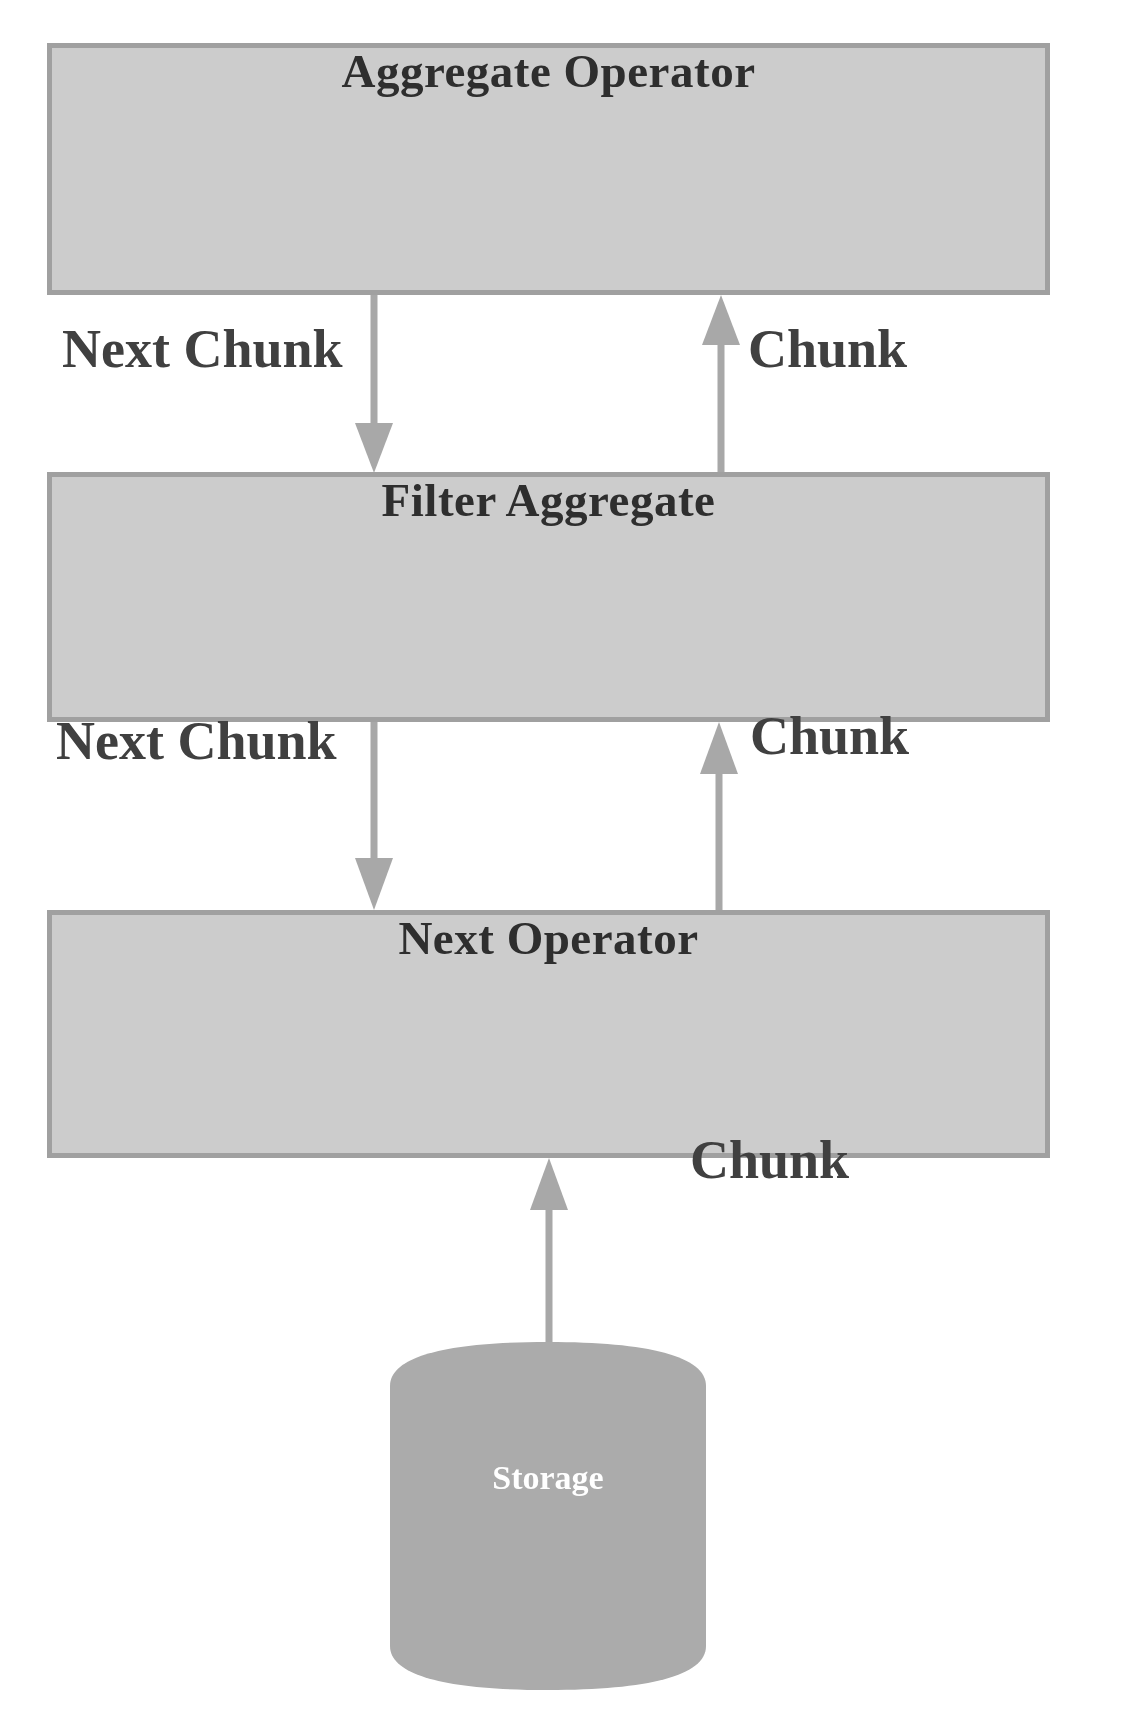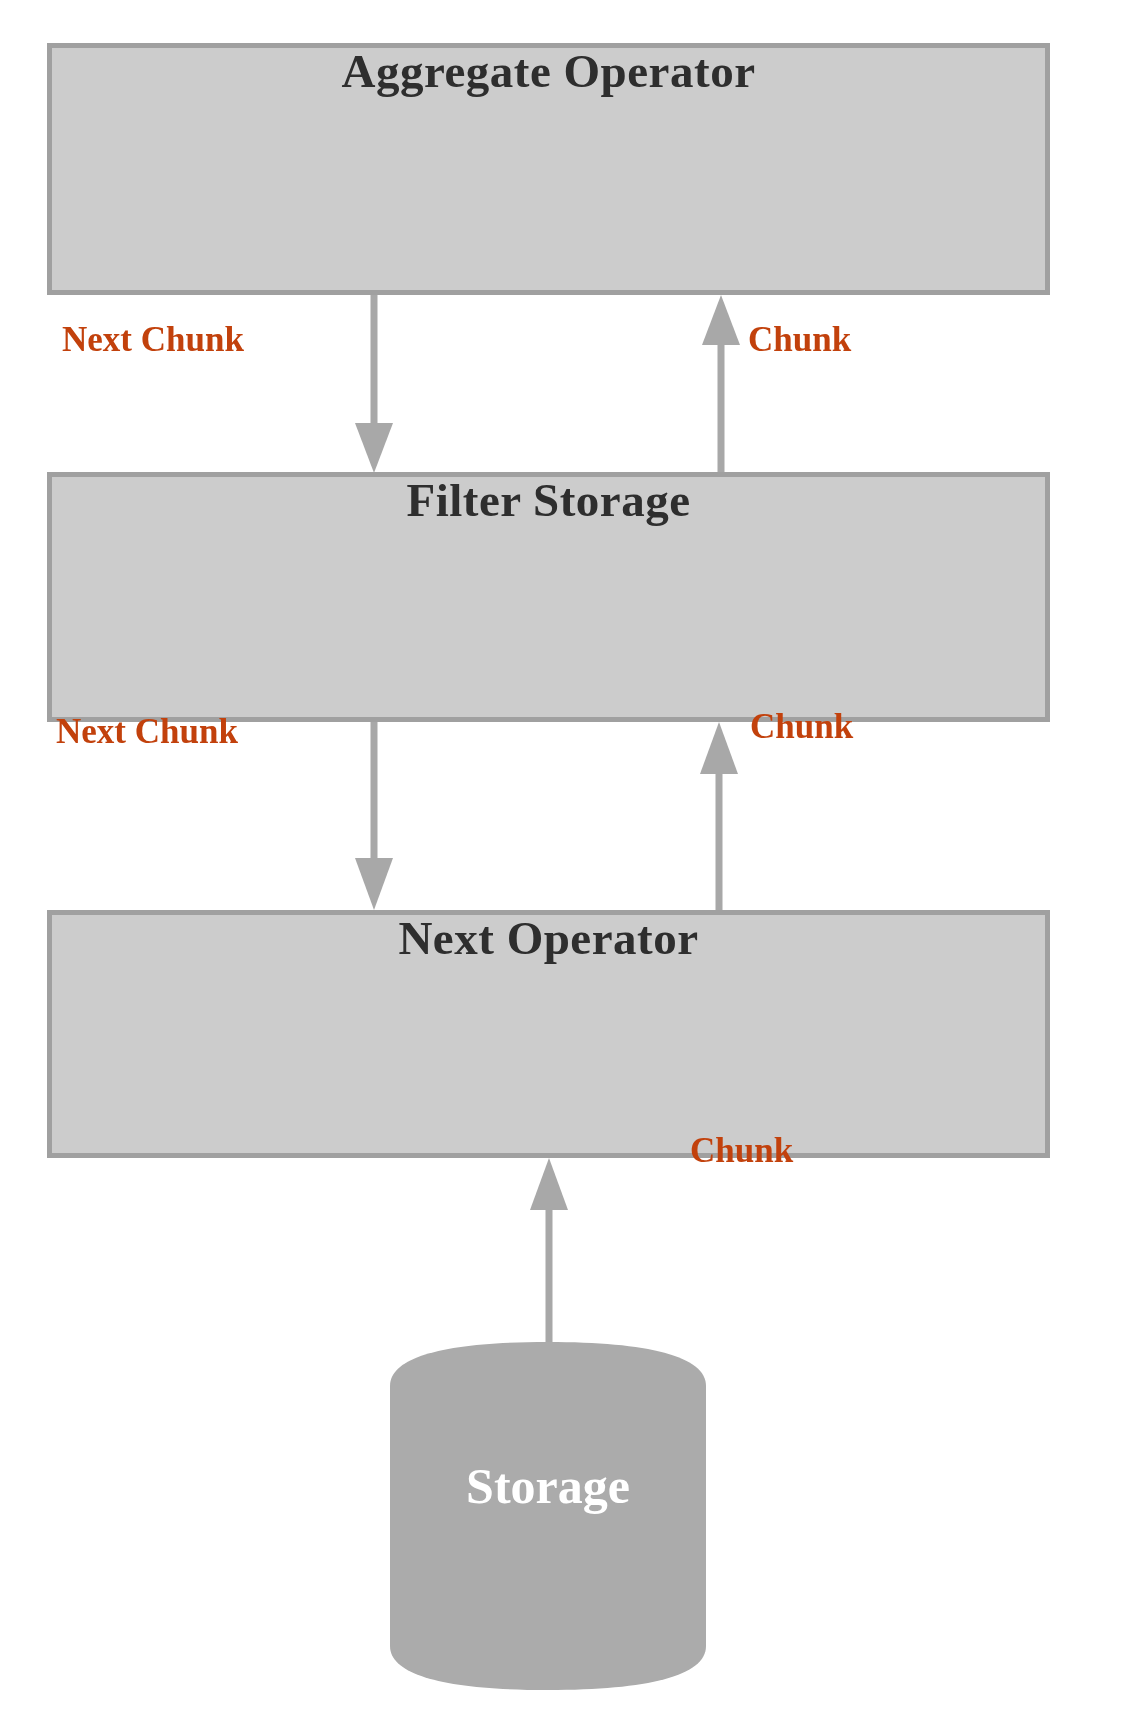--- a/index.html
+++ b/index.html
@@ -32,36 +32,36 @@
   .op-box-label {
     font-size: 47px;
     font-weight: bold;
     color: #2e2e2e;
     letter-spacing: 0.5px;
     line-height: 1;
     white-space: nowrap;
   }
   .edge-label {
     position: absolute;
-    font-size: 35px;
+    font-size: 54px;
     font-weight: bold;
-    color: #c2410c;
+    color: #404040;
     white-space: nowrap;
     line-height: 1;
   }
   .arrow-svg {
     position: absolute;
     overflow: visible;
   }
   .cylinder {
     position: absolute;
   }
   .cyl-label {
     position: absolute;
-    font-size: 50px;
+    font-size: 34px;
     font-weight: bold;
     color: #ffffff;
     white-space: nowrap;
     line-height: 1;
     text-align: center;
   }
 </style>
 </head>
 <body>
 
@@ -78,21 +78,21 @@
 
   <svg class="arrow-svg" style="left:695px; top:295px; width:52px; height:178px;" viewBox="0 0 52 178">
     <line x1="26" y1="178" x2="26" y2="36" stroke="#a8a8a8" stroke-width="7"></line>
     <polygon points="26,0 7,50 45,50" fill="#a8a8a8"></polygon>
   </svg>
 
   <div class="edge-label" style="left:62px; top:322px;">Next Chunk</div>
   <div class="edge-label" style="left:748px; top:322px;">Chunk</div>
 
   <div class="op-box" style="left:47px; top:472px; width:1003px; height:250px;">
-    <span class="op-box-label">Filter Storage</span>
+    <span class="op-box-label">Filter Aggregate</span>
   </div>
 
   <svg class="arrow-svg" style="left:348px; top:722px; width:52px; height:188px;" viewBox="0 0 52 188">
     <line x1="26" y1="0" x2="26" y2="150" stroke="#a8a8a8" stroke-width="7"></line>
     <polygon points="26,188 7,136 45,136" fill="#a8a8a8"></polygon>
   </svg>
 
   <svg class="arrow-svg" style="left:693px; top:722px; width:52px; height:188px;" viewBox="0 0 52 188">
     <line x1="26" y1="188" x2="26" y2="40" stroke="#a8a8a8" stroke-width="7"></line>
     <polygon points="26,0 7,52 45,52" fill="#a8a8a8"></polygon>

